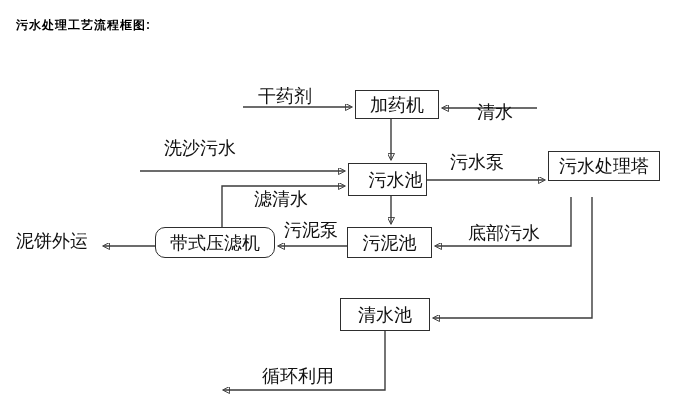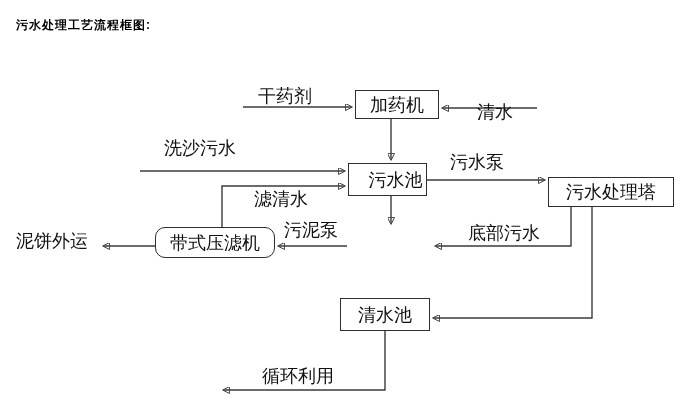--- a/index.html
+++ b/index.html
@@ -48,21 +48,21 @@
     z-index: 1;
   }
   #connectors path {
     fill: none;
     stroke: #3b3b3b;
     stroke-width: 1.4;
   }
   
   #node-dosing        { left: 355px; top: 90px;  width: 84px;  height: 29px; }
   #node-sewage-pool   { left: 348px; top: 163px; width: 79px;  height: 33px; padding-left: 16px; }
-  #node-tower         { left: 548px; top: 177px; width: 126px; height: 30px; }
+  #node-tower         { left: 548px; top: 151px; width: 112px; height: 30px; }
   #node-sludge-pool   { left: 347px; top: 227px; width: 85px;  height: 31px; }
   #node-belt-press    { left: 155px; top: 227px; width: 120px; height: 31px; border-radius: 10px; }
   #node-clean-pool    { left: 340px; top: 298px; width: 90px;  height: 33px; }
   
   #label-dry-agent    { left: 258px; top: 84px; }
   #label-clean-water  { left: 477px; top: 100px; }
   #label-sand-sewage  { left: 164px; top: 136px; }
   #label-sewage-pump  { left: 450px; top: 150px; }
   #label-filtered     { left: 254px; top: 187px; }
   #label-sludge-pump  { left: 284px; top: 218px; }
@@ -93,20 +93,21 @@
     <path d="M571 197 V246 H436" marker-end="url(#arrow)"></path>
     <path d="M347 246 H279" marker-end="url(#arrow)"></path>
     <path d="M155 246 H104" marker-end="url(#arrow)"></path>
     <path d="M592 197 V318 H434" marker-end="url(#arrow)"></path>
     <path d="M385 331 V390 H224" marker-end="url(#arrow)"></path>
   </svg>
 
   <div class="node" id="node-dosing">加药机</div>
   <div class="node" id="node-sewage-pool">污水池</div>
   <div class="node" id="node-tower">污水处理塔</div>
+  <div class="node" id="node-sludge-pool">污泥池</div>
   <div class="node" id="node-belt-press">带式压滤机</div>
   <div class="node" id="node-clean-pool">清水池</div>
 
   <div class="flow-label" id="label-dry-agent">干药剂</div>
   <div class="flow-label" id="label-clean-water">清水</div>
   <div class="flow-label" id="label-sand-sewage">洗沙污水</div>
   <div class="flow-label" id="label-sewage-pump">污水泵</div>
   <div class="flow-label" id="label-filtered">滤清水</div>
   <div class="flow-label" id="label-sludge-pump">污泥泵</div>
   <div class="flow-label" id="label-bottom">底部污水</div>

